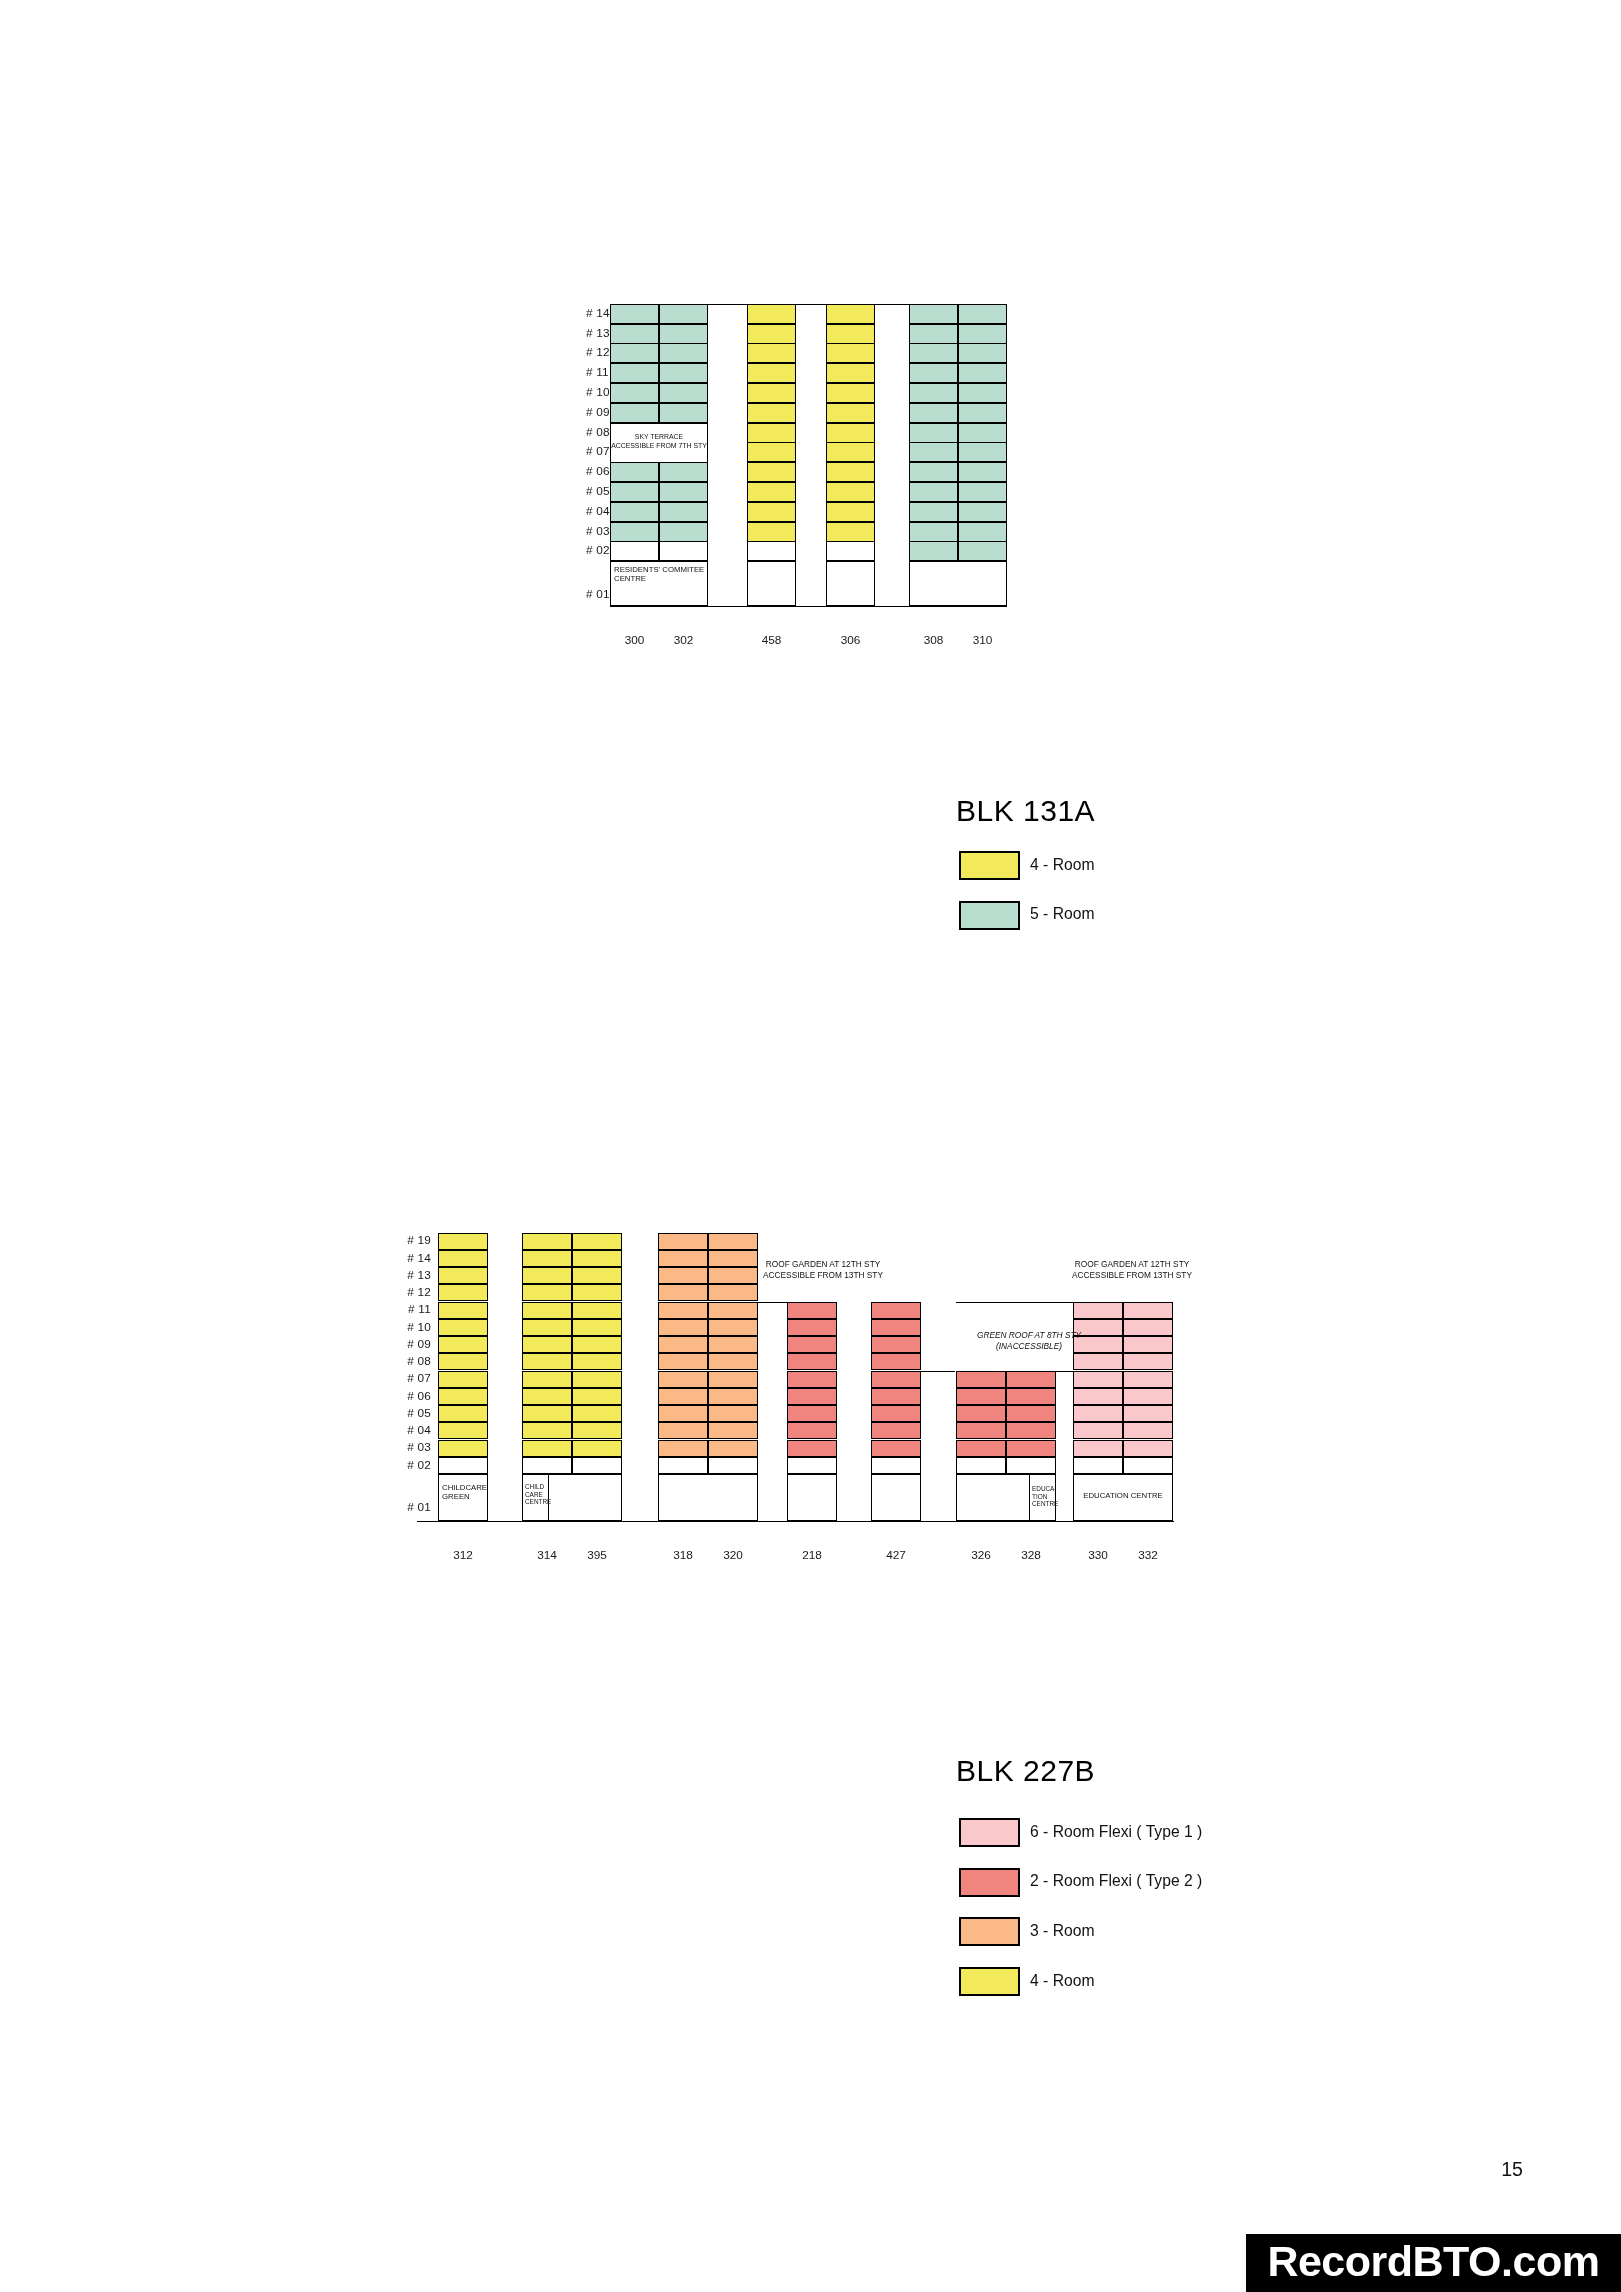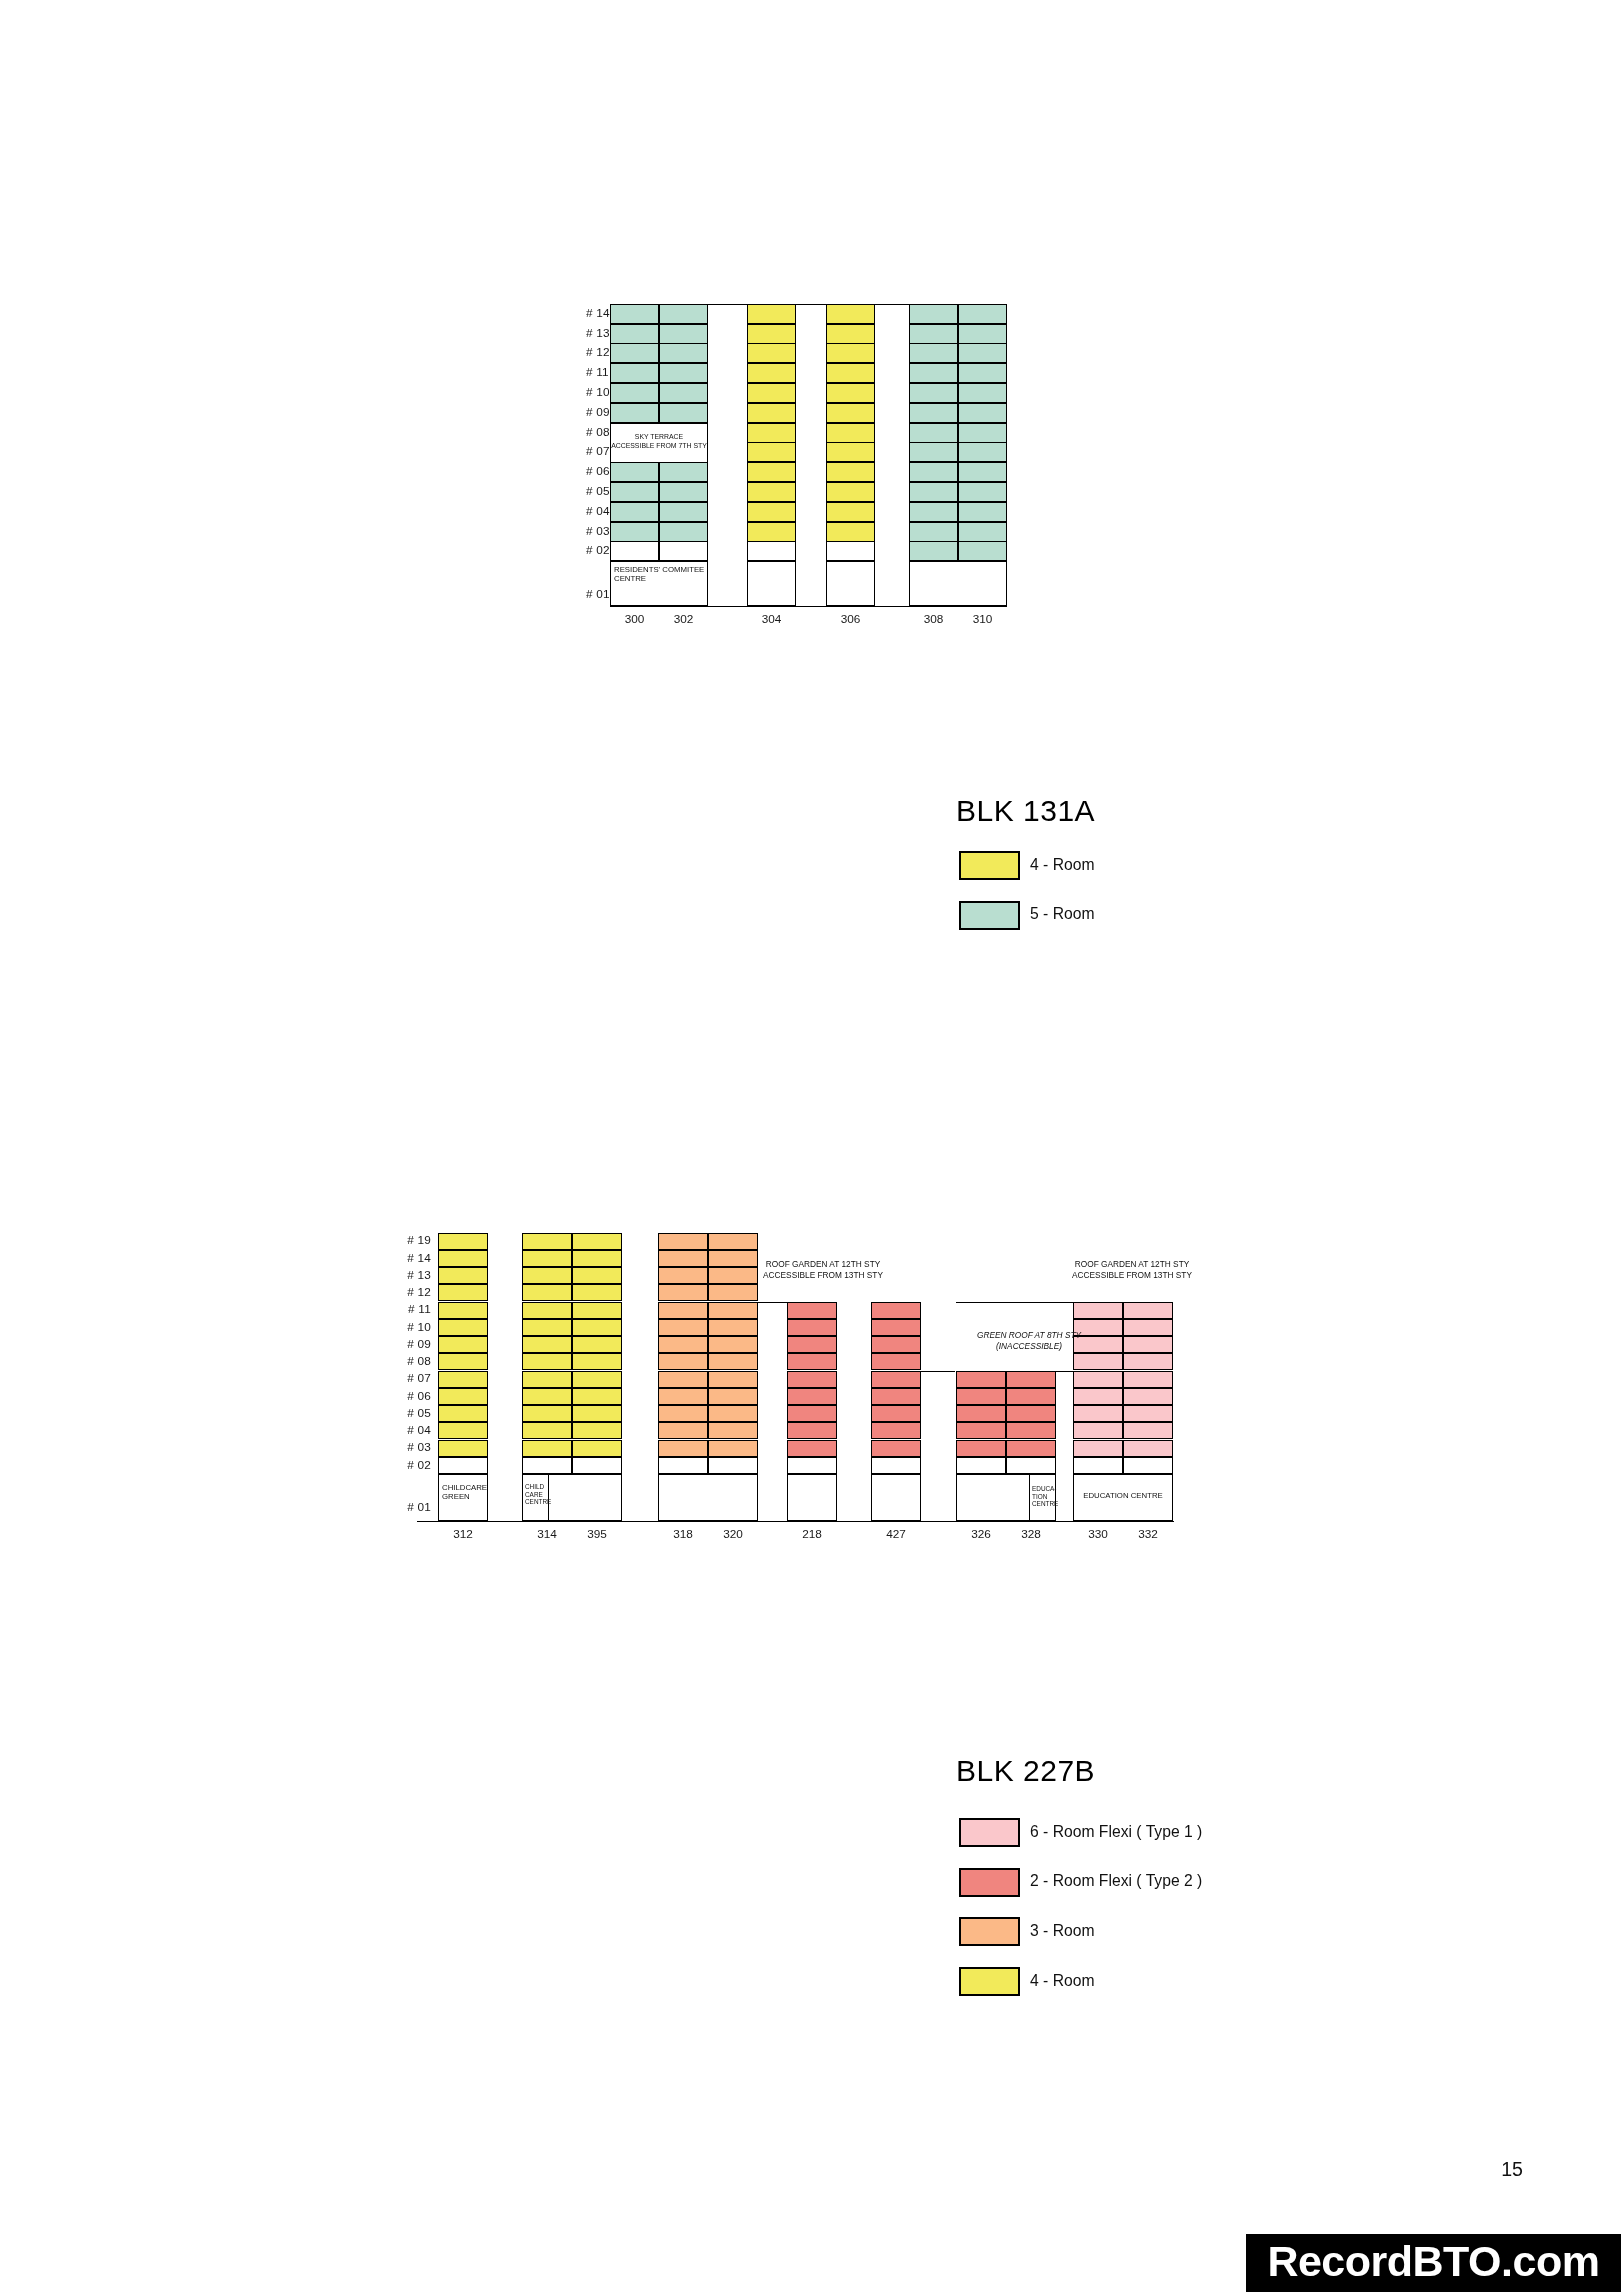--- a/index.html
+++ b/index.html
@@ -60,20 +60,21 @@
     padding-left:2px;
     box-sizing:border-box;
   }
 
   .stack-number{
     position:absolute;
     font-size:11.8px;
     color:#1a1a1a;
     text-align:center;
     white-space:nowrap;
+    margin-top:21px;
   }
 
   .baseline{
     position:absolute;
     border-bottom:1px solid #000;
     height:0;
   }
 
   .annotation{
     position:absolute;
@@ -230,21 +231,21 @@
       <div class="cell" style="left: 958px; top: 522px; width: 49px; height: 20px; background: rgb(185, 222, 208);"></div>
       <div class="cell" style="left: 909px; top: 541px; width: 49px; height: 20px; background: rgb(185, 222, 208);"></div>
       <div class="cell" style="left: 958px; top: 541px; width: 49px; height: 20px; background: rgb(185, 222, 208);"></div>
       <div class="plinth" style="left: 909px; top: 561px; width: 98px; height: 45px;"></div>
       <div class="baseline" style="left: 610px; top: 304px; width: 397px;"></div>
       <div class="baseline" style="left: 610px; top: 606px; width: 397px;"></div>
     </div>
   <div id="stacknums-131a">
       <div class="stack-number" style="left: 610px; width: 49px; top: 612px;">300</div>
       <div class="stack-number" style="left: 659px; width: 49px; top: 612px;">302</div>
-      <div class="stack-number" style="left: 747px; width: 49px; top: 612px;">304</div>
+      <div class="stack-number" style="left: 747px; width: 49px; top: 612px;">458</div>
       <div class="stack-number" style="left: 826px; width: 49px; top: 612px;">306</div>
       <div class="stack-number" style="left: 909px; width: 49px; top: 612px;">308</div>
       <div class="stack-number" style="left: 958px; width: 49px; top: 612px;">310</div>
     </div>
   <div id="annot-131a">
       <div class="terrace-text" style="left: 610px; width: 98px; top: 432px;">SKY TERRACE
 ACCESSIBLE FROM 7TH STY</div>
       <div class="plinth-label" style="left: 612px; top: 564px; width: 98px;">RESIDENTS' COMMITEE
 CENTRE</div>
     </div>

